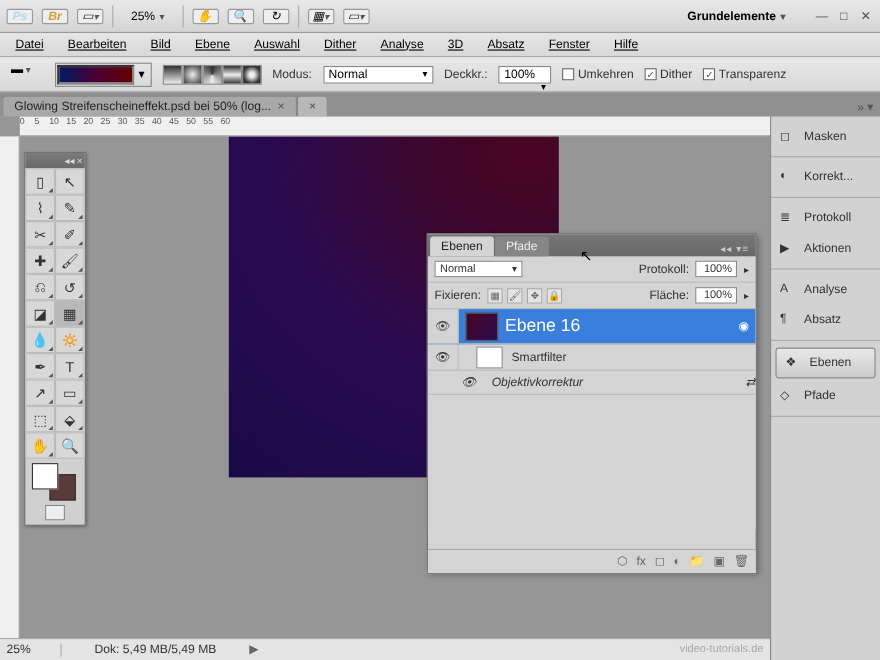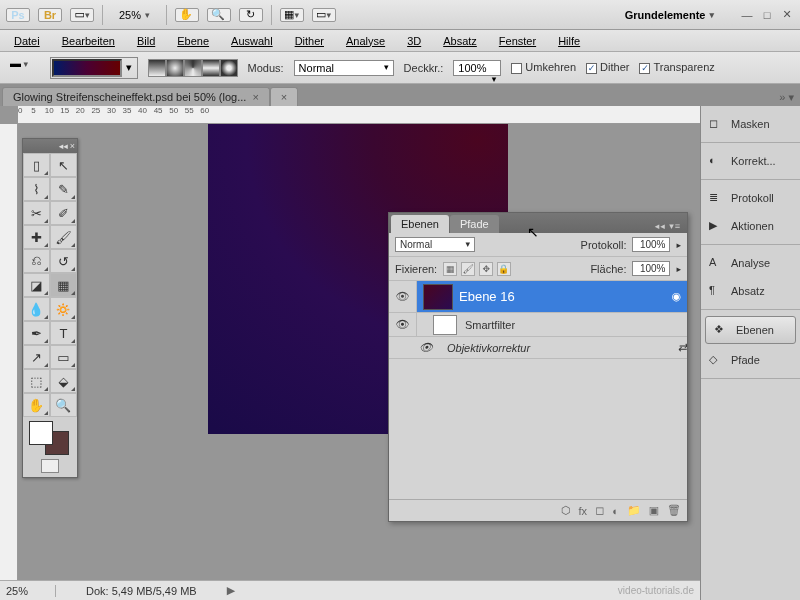--- a/index.html
+++ b/index.html
@@ -1,19 +1,19 @@
 <!DOCTYPE html>
 <html><head>
 <meta charset="utf-8">
 <style>
 * { box-sizing: border-box; margin: 0; padding: 0; font-family: "Lucida Grande", Tahoma, sans-serif; font-size: 11px; }
 body { background: #bcbcbc; width: 800px; height: 600px; overflow: hidden; position: relative; }
 
 .topbar { height: 30px; background: linear-gradient(#e8e8e8,#d5d5d5); border-bottom:1px solid #999; display:flex; align-items:center; padding: 0 6px; gap:8px;}
-.topbar .icon, .topbar .btn { width:24px; height:14px; border:1px solid #999; background:#eee; display:flex; align-items:center; justify-content:center; border-radius:2px; }
+.topbar .icon, .topbar .btn { width:24px; height:14px; border:1px solid #999; background:#eee; display:flex; align-items:center; justify-content:center; border-radius:2px;font-style:italic; }
 .ps-icon { background:#0a3c6e; color:#b4d8f0; font-weight:bold; border:1px solid #555; }
 .br-icon { background:#3a3a3a; color:#d4a030; font-weight:bold; }
 .zoom-sel { padding:2px 8px; border:none; background:transparent; display:flex; align-items:center; gap:4px;}
 .topbar .spacer { flex:1; }
 .workspace-sel { font-weight:bold; display:flex; align-items:center; gap:4px; padding:0 8px;}
 .wincontrols { display:flex; gap:6px; margin-left:10px;}
 .wincontrols span { width:14px; height:14px; display:flex; align-items:center; justify-content:center; color:#555;}
 
 .menubar { height:22px; background:linear-gradient(#e6e6e6,#d8d8d8); border-bottom:1px solid #aaa; display:flex; align-items:center; padding:0 4px; gap:2px;text-decoration:underline;}
 .menubar span { padding:3px 10px; }
@@ -70,21 +70,21 @@
 .layers-row .sel { font-size:10px; min-width:80px;}
 .layers-row .val { background:#fff; border:1px solid #888; padding:1px 4px; font-size:10px; width:38px; text-align:right;}
 .layers-row .sp { flex:1;}
 .locks span { width:14px; height:14px; border:1px solid #aaa; background:#e4e4e4; display:inline-flex; align-items:center; justify-content:center; font-size:9px; color:#666; margin-right:1px;}
 .layer-list { background:#d4d4d4; height:200px; overflow:hidden; position:relative;}
 .layer-item { display:flex; align-items:center; height:32px; border-bottom:1px solid #bbb;}
 .layer-item.selected { background:#3a7edc; color:#fff;}
 .layer-item .eye { width:28px; text-align:center; color:#444; border-right:1px solid #bbb; height:100%; display:flex; align-items:center; justify-content:center;}
 .layer-item.selected .eye { color:#444; background:#d4d4d4;}
 .layer-item .thumb { width:30px; height:26px; margin:0 6px; border:1px solid #555; background:linear-gradient(135deg,#4a0520,#2a0b50);}
-.layer-item .lname { flex:1; font-size:13px;}
+.layer-item .lname { flex:1; font-size:16px;}
 .layer-item .link { margin-right:6px;}
 .sublayer { padding-left:34px; height:24px; display:flex; align-items:center; font-size:11px; color:#333; border-bottom:1px solid #bbb;}
 .sublayer .eye { width:28px; text-align:center; margin-left:-34px; border-right:1px solid #bbb; height:100%; display:flex; align-items:center; justify-content:center;}
 .sublayer .sthumb { width:24px; height:20px; background:#fff; border:1px solid #888; margin:0 8px 0 16px;}
 .filterline { padding-left:60px; font-size:10px; font-style:italic; color:#333; border-bottom:1px solid #bbb; height:22px; display:flex; align-items:center; gap:8px;}
 .filterline .eye { width:20px; margin-left:-30px;}
 .filterline .sp { flex:1;}
 .layers-foot { position:absolute; bottom:0; left:0; right:0; height:22px; background:#d4d4d4; border-top:1px solid #aaa; display:flex; align-items:center; justify-content:flex-end; gap:8px; padding:0 6px; color:#666; font-size:11px;}
 .cursor { position:absolute; left:527px; top:118px; z-index:10; font-size:14px; color:#000; pointer-events:none;}
 

